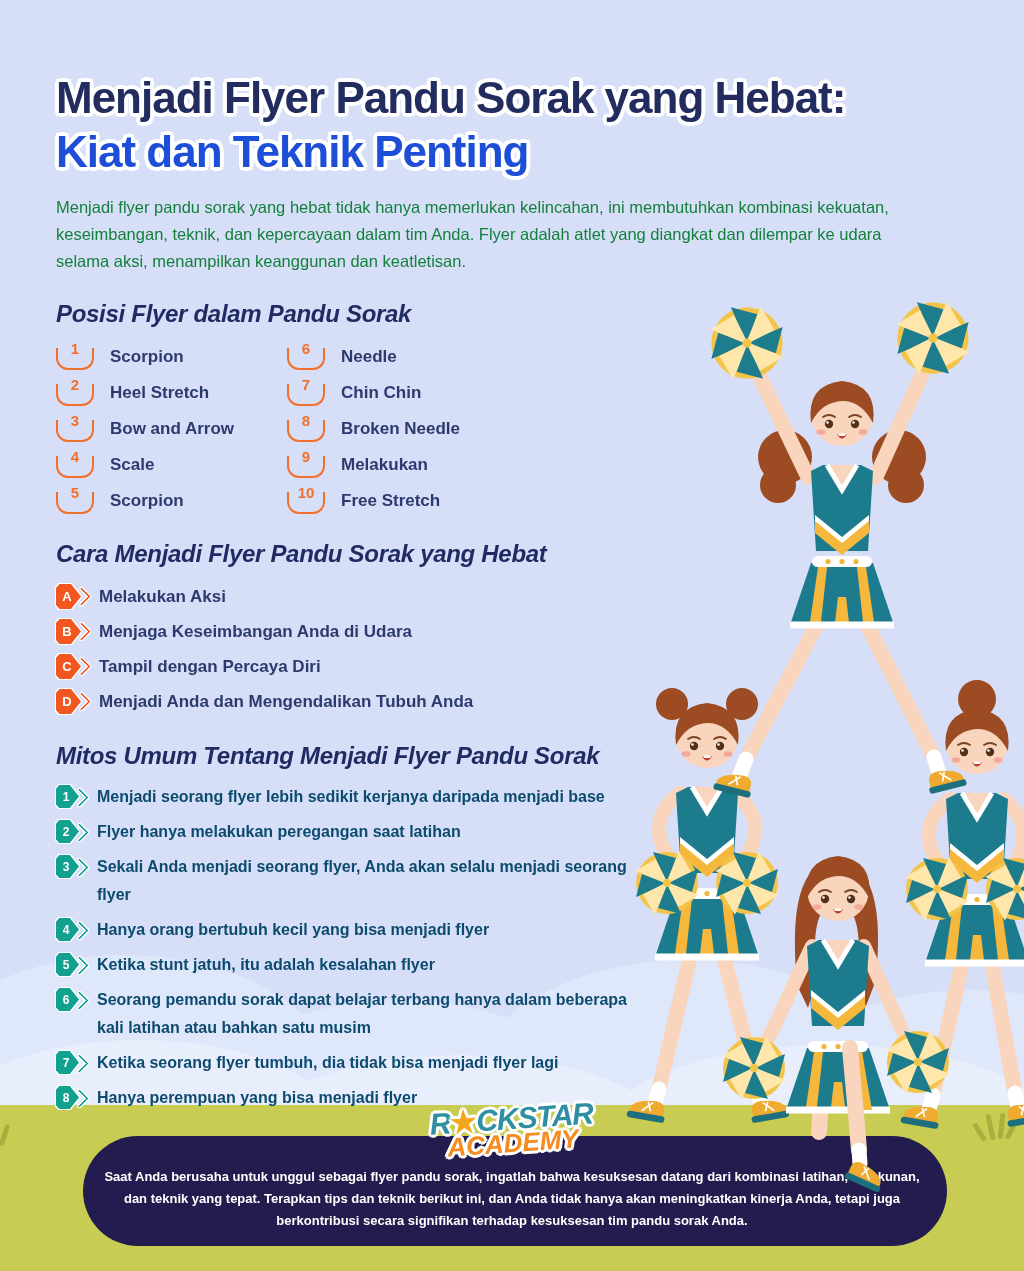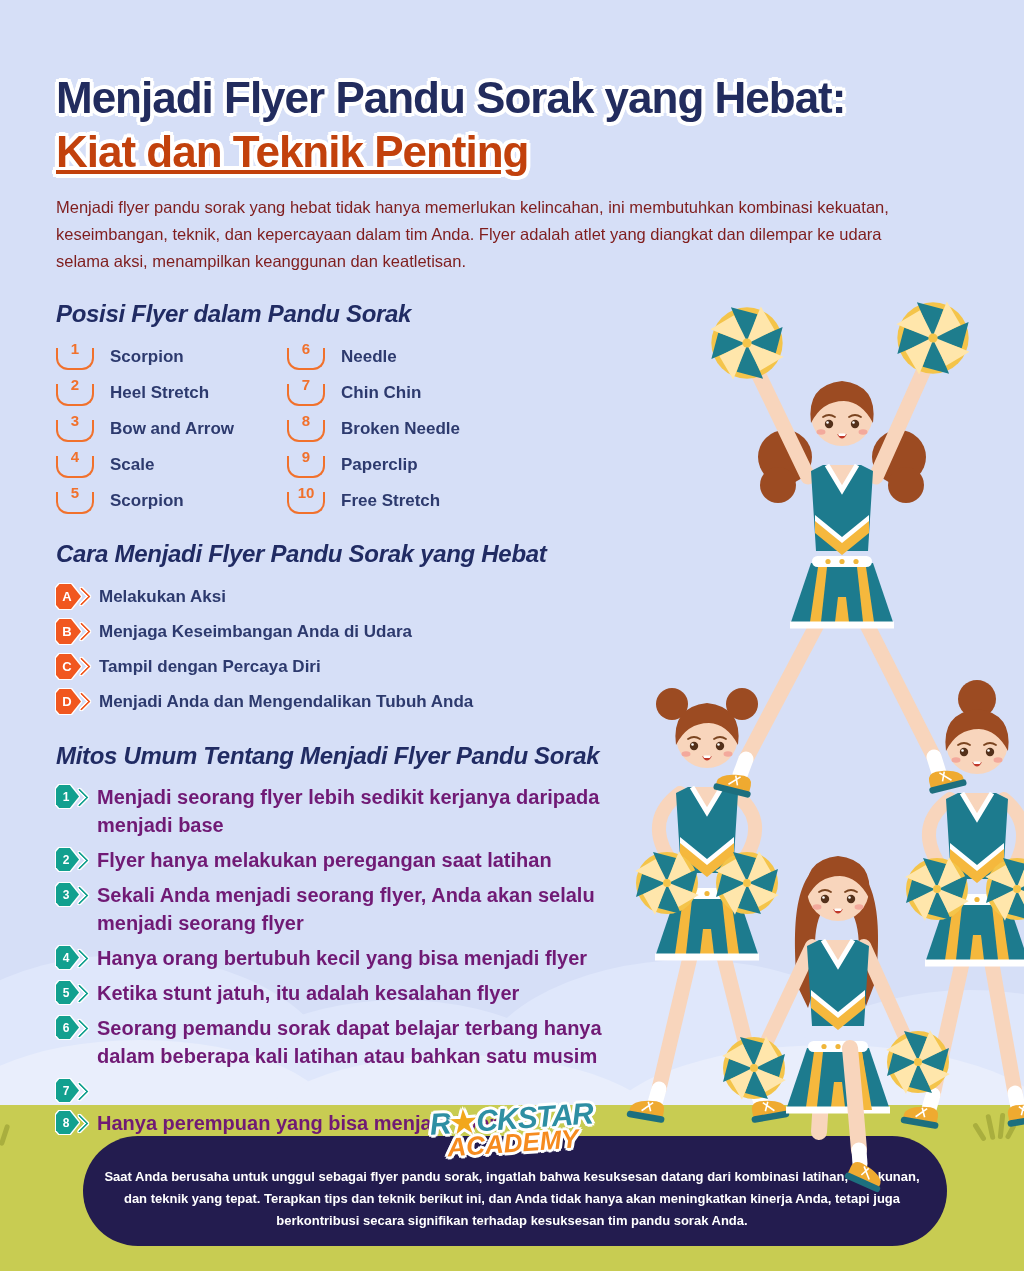--- a/index.html
+++ b/index.html
@@ -30,22 +30,22 @@
   .logo .l1 .star{color:#f2a71b;font-style:normal;}
   .logo .l2{
     margin-top:-4px;font-size:26px;color:#f68b1f;letter-spacing:0;
     text-shadow:-2px -2px 0 #fff,2px -2px 0 #fff,-2px 2px 0 #fff,2px 2px 0 #fff,-3px 0 0 #fff,3px 0 0 #fff,0 -3px 0 #fff,0 3px 0 #fff;
   }
   .content{position:absolute;left:56px;top:72px;width:916px;z-index:3;}
   .title{
     font-size:44px;line-height:52px;font-weight:bold;letter-spacing:-1px;color:#222c5e;
     text-shadow:-3px -3px 0 #fff,3px -3px 0 #fff,-3px 3px 0 #fff,3px 3px 0 #fff,-4px 0 0 #fff,4px 0 0 #fff,0 -4px 0 #fff,0 4px 0 #fff;
   }
-  .title.orange{color:#c2410c;margin-top:2px;text-decoration:underline;}
-  .intro{margin-top:16px;width:872px;font-size:16.5px;line-height:27px;color:#7f1d1d;}
+  .title.orange{color:#1d4ed8;margin-top:2px;}
+  .intro{margin-top:16px;width:872px;font-size:16.5px;line-height:27px;color:#15803d;}
   .h2{margin-top:24px;font-size:24px;line-height:30px;font-weight:bold;letter-spacing:-0.3px;color:#202b63;font-style:italic;}
   .pos-grid{
     margin-top:10px;display:grid;grid-auto-flow:column;
     grid-template-rows:repeat(5,36px);grid-template-columns:231px auto;align-items:center;
   }
   .pos-item{display:flex;align-items:center;gap:16px;height:36px;}
   .pnum{position:relative;flex:none;width:34px;height:20px;border:2.5px solid #f1712c;border-top:none;border-radius:0 0 12px 12px;margin-top:4px;}
   .pnum span{position:absolute;left:0;right:0;top:-8px;text-align:center;color:#f1712c;font-size:15px;font-weight:bold;}
   .pos-label,.ht-label{font-size:17px;font-weight:bold;color:#2d3a6e;}
   .ht-list{margin-top:10px;}
@@ -63,21 +63,21 @@
   .badge .chev{position:absolute;right:-7px;top:6px;width:11px;height:11px;border-top:2.5px solid;border-right:2.5px solid;transform:rotate(45deg);border-radius:1px;}
   .badge.orange .shape{background:#f1571f;}
   .badge.orange .chev{border-color:#f1571f;}
   .badge.teal .shape{background:#12a08f;font-size:12px;}
   .badge.teal .chev{border-color:#12a08f;}
   .badge.teal{width:23px;height:23px;}
   .badge.teal .shape{width:23px;height:23px;}
   .myth-list{margin-top:12px;}
   .myth-item{display:flex;align-items:flex-start;gap:18px;margin-bottom:7px;}
   .myth-item .badge{margin-top:2px;}
-  .myth-text{max-width:538px;font-size:20px;font-weight:bold;line-height:28px;color:#701a75;}
+  .myth-text{max-width:538px;font-size:16px;font-weight:bold;line-height:28px;color:#0c4a6e;}
   .illus{position:absolute;left:600px;top:285px;width:424px;height:986px;z-index:4;pointer-events:none;}
 </style>
 </head>
 <body>
 
 <div class="cloud c1" style="left:-90px;top:955px;width:430px;height:270px;"></div>
 <div class="cloud c1" style="left:200px;top:1000px;width:400px;height:230px;"></div>
 <div class="cloud c1" style="left:470px;top:960px;width:440px;height:260px;"></div>
 <div class="cloud c1" style="left:760px;top:990px;width:420px;height:250px;"></div>
 <div class="cloud c2" style="left:-60px;top:1040px;width:400px;height:180px;"></div>
@@ -152,21 +152,21 @@
     <div class="pos-item">
         <span class="pnum">
           <span>8</span>
         </span>
         <span class="pos-label">Broken Needle</span>
       </div>
     <div class="pos-item">
         <span class="pnum">
           <span>9</span>
         </span>
-        <span class="pos-label">Paperclip</span>
+        <span class="pos-label">Melakukan</span>
       </div>
     <div class="pos-item">
         <span class="pnum">
           <span>10</span>
         </span>
         <span class="pos-label">Free Stretch</span>
       </div>
   </div>
 
   <div class="h2" style="margin-top:20px;">Cara Menjadi Flyer Pandu Sorak yang Hebat</div>
@@ -243,20 +243,21 @@
           <span class="shape">6</span>
           <span class="chev"></span>
         </span>
         <span class="myth-text">Seorang pemandu sorak dapat belajar terbang hanya dalam beberapa kali latihan atau bahkan satu musim</span>
       </div>
     <div class="myth-item">
         <span class="badge teal">
           <span class="shape">7</span>
           <span class="chev"></span>
         </span>
+        <span class="myth-text">Ketika seorang flyer tumbuh, dia tidak bisa menjadi flyer lagi</span>
       </div>
     <div class="myth-item">
         <span class="badge teal">
           <span class="shape">8</span>
           <span class="chev"></span>
         </span>
         <span class="myth-text">Hanya perempuan yang bisa menjadi flyer</span>
       </div>
   </div>
 </div>

